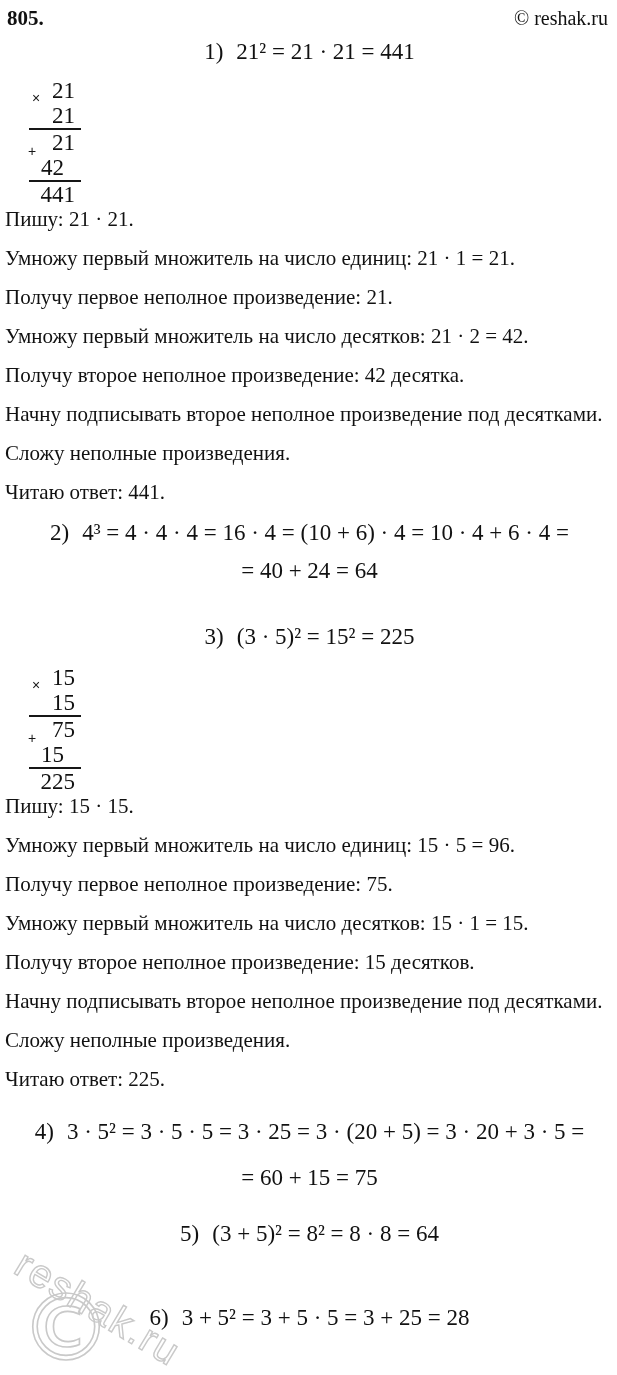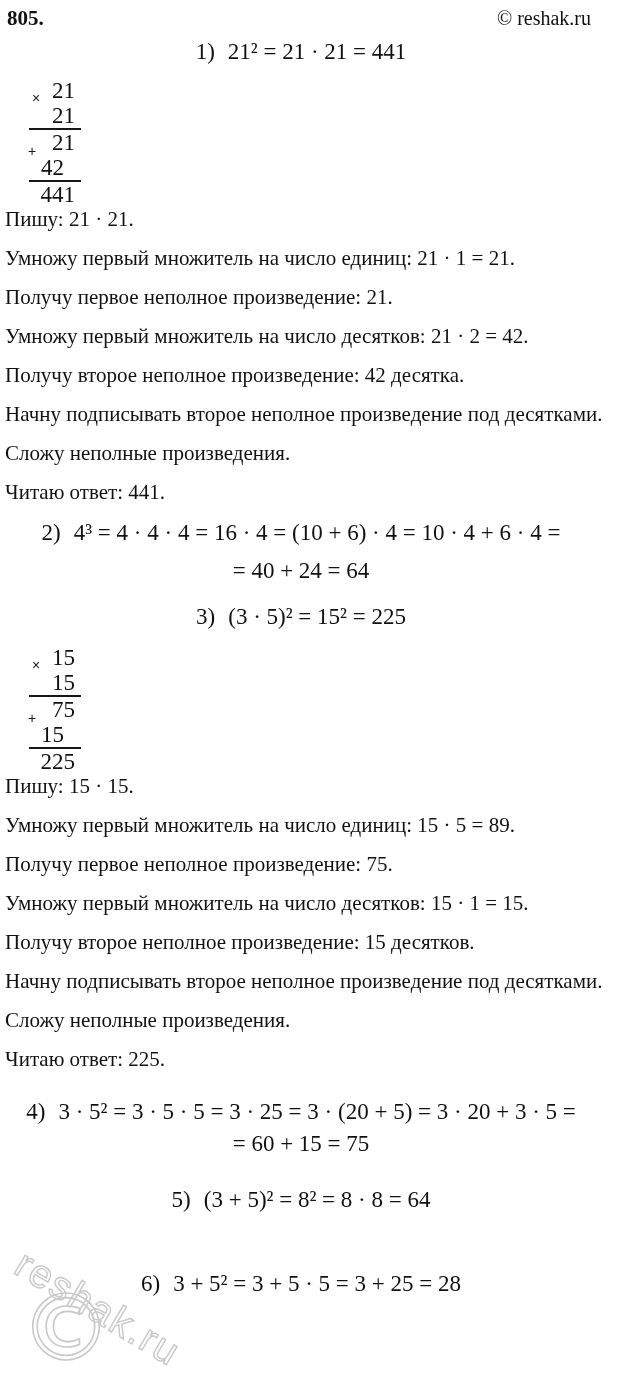--- a/index.html
+++ b/index.html
@@ -2,21 +2,21 @@
 <html lang="ru"><head>
 <meta charset="utf-8">
 <style>
   html,body{margin:0;padding:0;}
   body{
     width:617px;height:1375px;
     background:#ffffff;color:#111111;
     font-family:"Liberation Serif", serif;
     overflow:hidden;position:relative;
   }
-  .page{position:relative;z-index:1;padding:4px 22px 0 5px;}
+  .page{position:relative;z-index:1;padding:4px 5px 0 5px;}
   .header{display:flex;justify-content:space-between;align-items:flex-start;padding:2px 4px 0 2px;}
   .problem-number{font-weight:bold;font-size:21px;line-height:24px;}
   .credit{font-size:20px;line-height:24px;}
   .f-line{font-size:23px;line-height:28px;white-space:nowrap;margin-left:2px;text-align:center;}
   .f-label{display:inline-block;margin-right:13px;}
   .cont{margin-left:2px;}
   
   .mult{position:relative;width:52px;font-size:23px;line-height:25px;margin-left:24px;}
   .mrow{text-align:right;padding-right:6px;}
   .mrow.shifted{padding-right:17px;}
@@ -24,25 +24,25 @@
   .msign{position:absolute;font-size:14px;font-family:"Liberation Sans",sans-serif;color:#161616;}
   .msign-x{left:3px;top:8px;}
   .msign-plus{left:-1px;top:61px;}
   .steps p{font-size:21px;line-height:25px;margin:0 0 14px 0;white-space:nowrap;}
   
   #formula-1{margin-top:8px;}
   #mult-1{margin-top:12px;}
   #steps-1{margin-top:0px;}
   #part2-line1{margin-top:10px;}
   #part2-line2{margin-top:10px;font-family:Liberation Serif, serif;}
-  #formula-3{margin-top:18px;}
+  #formula-3{margin-top:38px;}
   #mult-2{margin-top:14px;}
   #steps-3{margin-top:0px;}
   #part4-line1{margin-top:26px;}
-  #part4-line2{margin-top:4px;}
+  #part4-line2{margin-top:18px;}
   #formula-5{margin-top:28px;}
   #formula-6{margin-top:56px;}
   
   .watermark{position:absolute;left:0;top:1238px;z-index:0;overflow:visible;}
   .wm-text{font-family:"Liberation Sans",sans-serif;font-size:40px;letter-spacing:2px;
            fill:none;stroke:#c9c9c9;stroke-width:1.4px;}
   .wm-copy{font-family:"DejaVu Sans",sans-serif;font-size:92px;
            fill:none;stroke:#c9c9c9;stroke-width:1.6px;}
 </style>
 </head>
@@ -99,21 +99,21 @@
     <span class="msign msign-plus">+</span>
     <div class="mrow">15</div>
     <div class="mrow ruled">15</div>
     <div class="mrow">75</div>
     <div class="mrow shifted ruled">15</div>
     <div class="mrow">225</div>
   </div>
 
   <div class="steps" id="steps-3">
     <p>Пишу:  15 · 15.</p>
-    <p>Умножу первый множитель на число единиц:  15 · 5 = 89.</p>
+    <p>Умножу первый множитель на число единиц:  15 · 5 = 96.</p>
     <p>Получу первое неполное произведение: 75.</p>
     <p>Умножу первый множитель на число десятков:  15 · 1 = 15.</p>
     <p>Получу второе неполное произведение: 15 десятков.</p>
     <p>Начну подписывать второе неполное произведение под десятками.</p>
     <p>Сложу неполные произведения.</p>
     <p>Читаю ответ: 225.</p>
   </div>
 
   <div class="f-line" id="part4-line1">
     <span class="f-label">4)</span><span>3 · 5² = 3 · 5 · 5 = 3 · 25 = 3 · (20 + 5) = 3 · 20 + 3 · 5 =</span>

